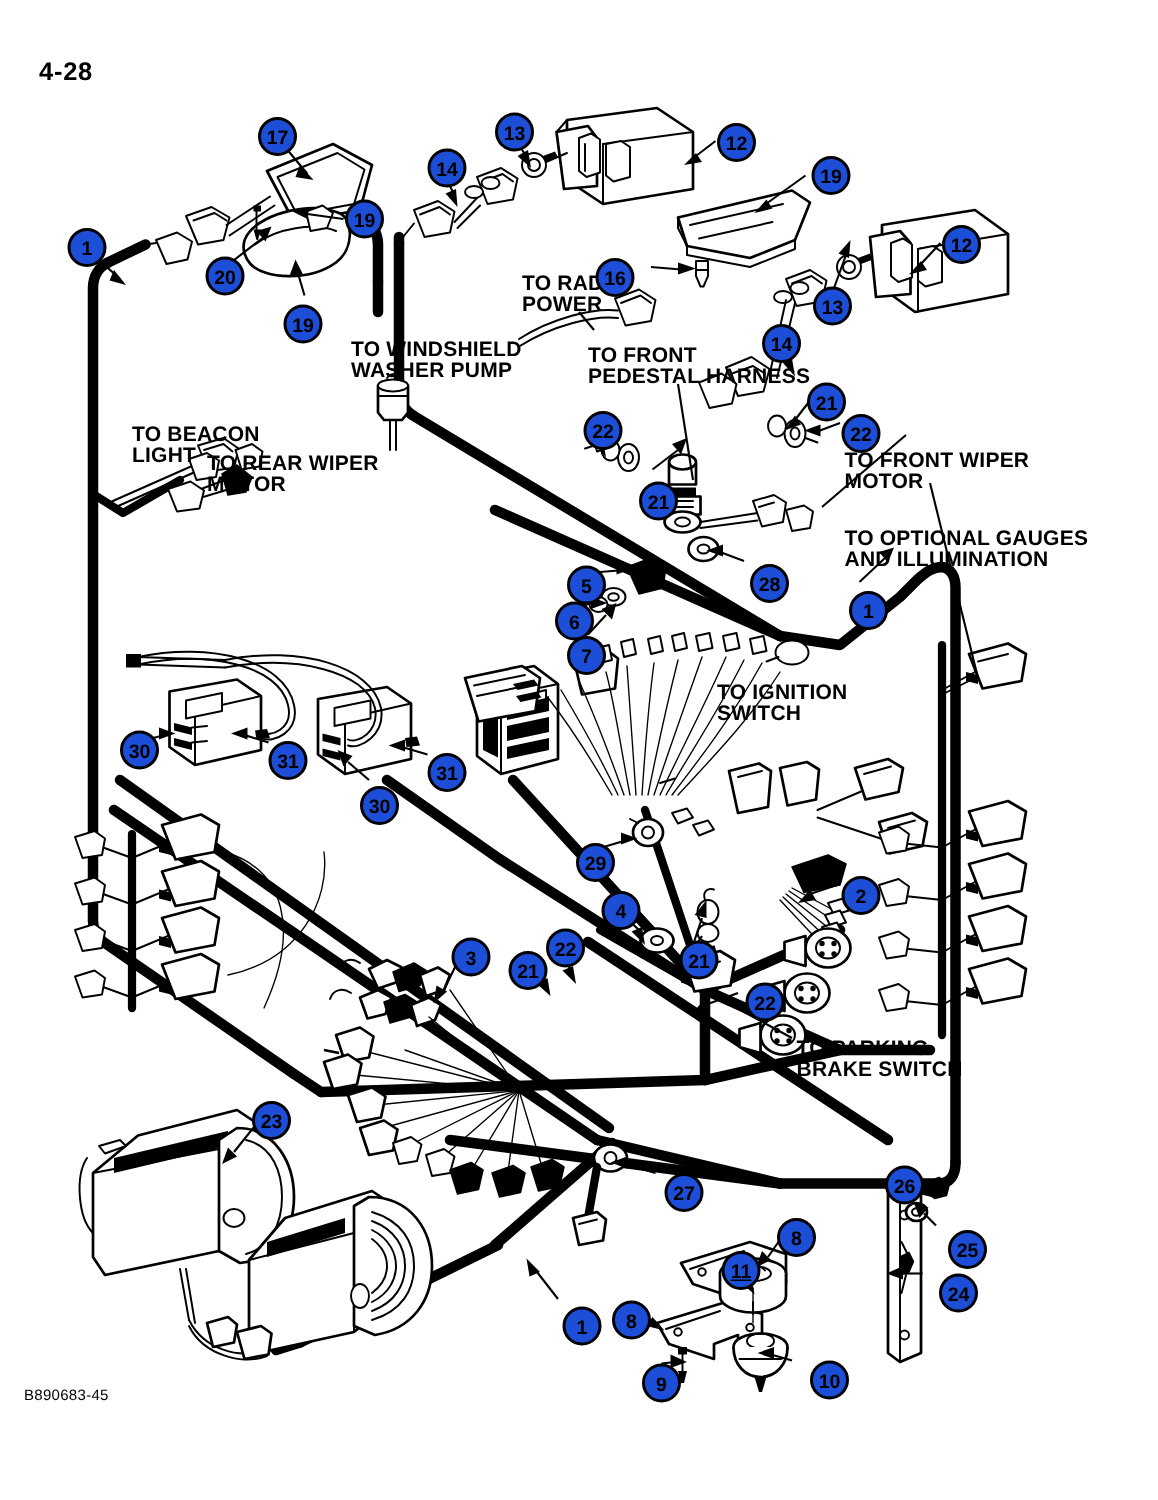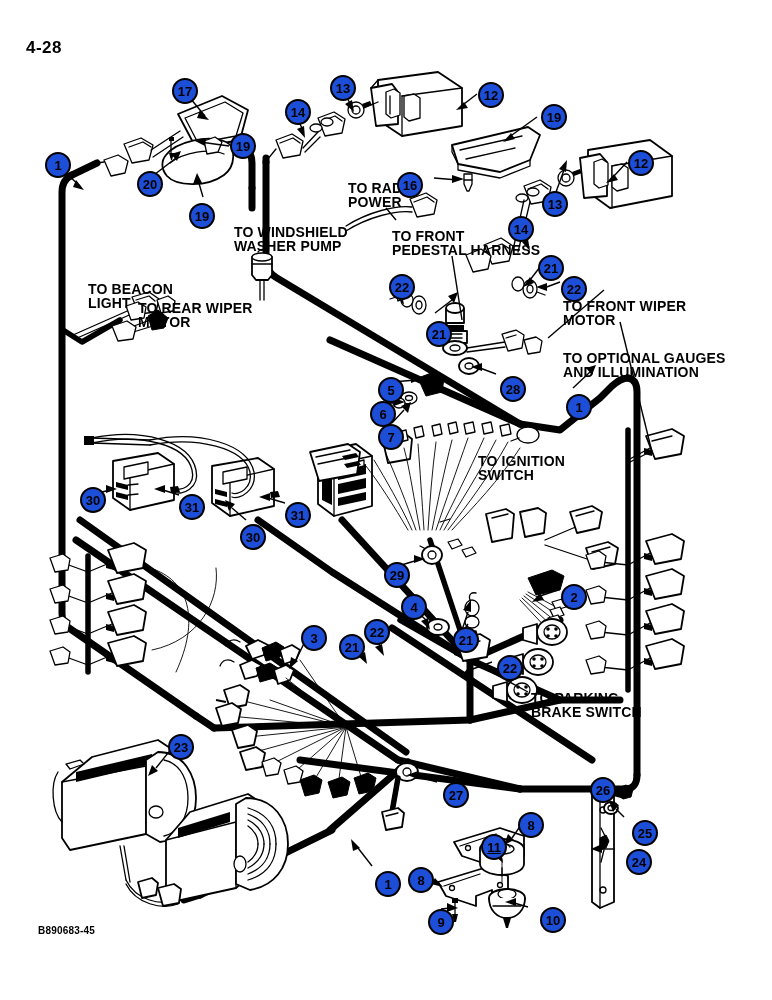--- a/index.html
+++ b/index.html
@@ -4,21 +4,21 @@
 <title>Parts Diagram 4-28</title>
 <style>
   html,body{margin:0;padding:0;background:#fff;}
   body{width:772px;height:1000px;position:relative;overflow:hidden;
        font-family:"Liberation Sans","DejaVu Sans",sans-serif;color:#000;}
   #page{position:absolute;left:0;top:0;width:712px;height:1000px;background:#ffffff;}
 
   
   .page-num{position:absolute;left:26px;top:38px;font-size:17px;font-weight:700;letter-spacing:.5px;}
   
-  .fig-code{position:absolute;left:38px;top:925px;font-size:10px;font-weight:700;letter-spacing:.2px;}
+  .fig-code{position:absolute;left:16px;top:925px;font-size:10px;font-weight:400;letter-spacing:.2px;}
 
   
   .lbl{position:absolute;font-size:14px;font-weight:700;line-height:13.5px;
        letter-spacing:.15px;white-space:pre;}
 
   
   .callout{position:absolute;width:26px;height:26px;border:2px solid #000;border-radius:50%;
            background:#1d4ed8;display:flex;align-items:center;justify-content:center;
            font-size:13px;font-weight:700;box-sizing:border-box;z-index:30;}
 

